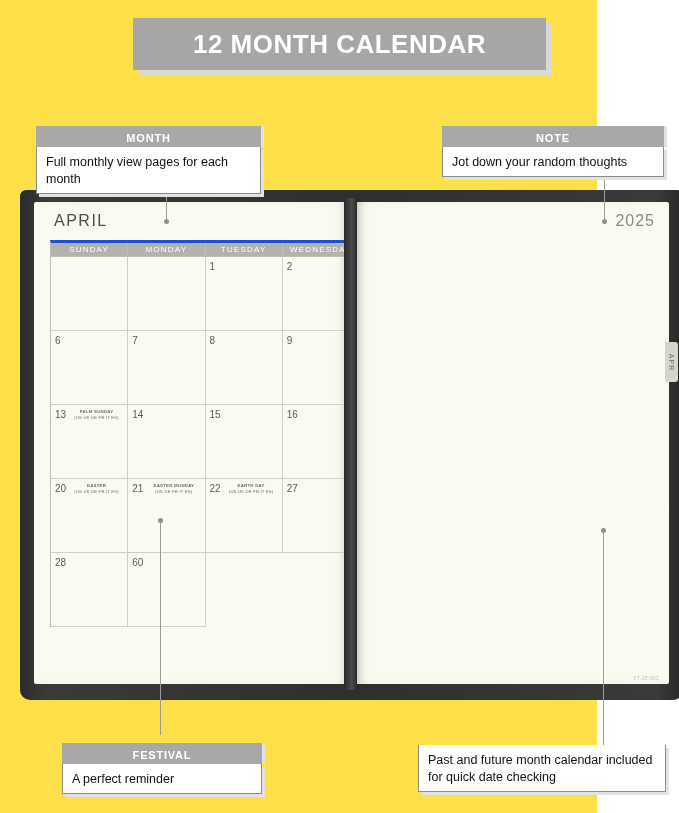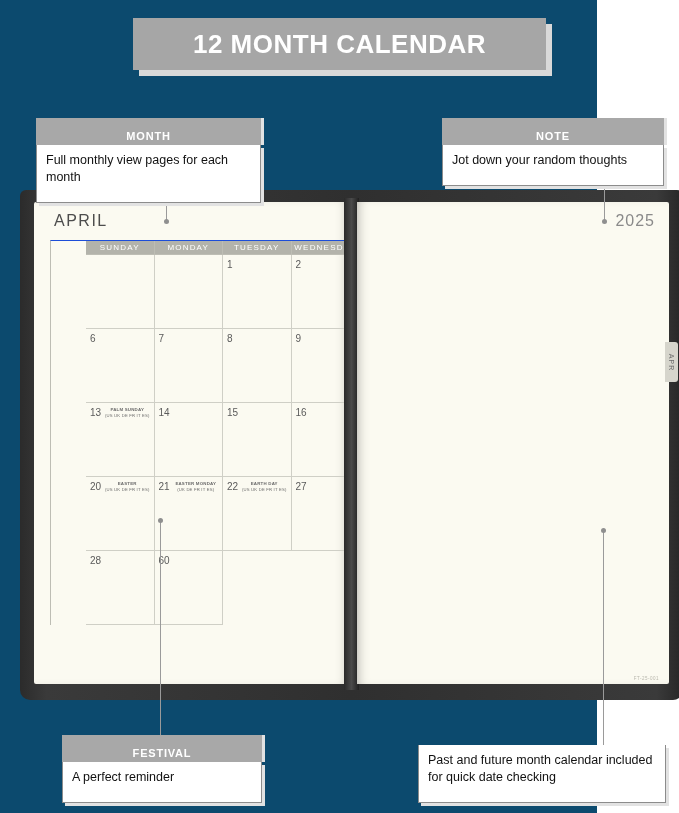--- a/index.html
+++ b/index.html
@@ -6,21 +6,21 @@
   html, body {
     margin: 0; padding: 0;
     width: 679px; height: 813px;
     background: #ffffff;
     font-family: "Liberation Sans", sans-serif;
     overflow: hidden;
   }
   #stage {
     position: relative;
     width: 597px; height: 813px;
-    background: #0c4a6e;
+    background: #fde047;
   }
 
   
   .banner {
     position: absolute;
     left: 133px; top: 18px;
     width: 413px; height: 52px;
     background: #a6a6a6;
     color: #ffffff;
     display: flex; align-items: center; justify-content: center;
@@ -38,30 +38,31 @@
 
   
   .callout { position: absolute; z-index: 6; }
   .callout .cap {
     background: #a8a8a8;
     color: #ffffff;
     font-size: 11px;
     font-weight: bold;
     letter-spacing: 0.8px;
     text-align: center;
-    padding: 12px 0 3px 0;
+    padding: 6px 0 3px 0;
+    margin-top: 8px;
   }
   .callout .body {
     background: #ffffff;
     border: 1px solid #8c8c8c;
     border-top: none;
     color: #111;
     font-size: 12.5px;
     line-height: 1.35;
-    padding: 7px 9px 16px 9px;
+    padding: 7px 9px 5px 9px;
   }
   .callout.shadowed .body { box-shadow: 3px 3px 0 #e2e2e2; }
   .callout.shadowed .cap { box-shadow: 3px 0 0 #e2e2e2; }
 
   #callout-month { left: 36px; top: 118px; width: 225px; }
   #callout-note  { left: 442px; top: 118px; width: 222px; }
   #callout-festival { left: 62px; top: 735px; width: 200px; }
   #callout-calendars { left: 418px; top: 745px; width: 248px; }
 
   
@@ -102,24 +103,23 @@
     font-size: 16px; color: #4d4d4d; letter-spacing: 1.5px;
   }
   .year-title {
     position: absolute; right: 14px; top: 10px;
     font-size: 16px; color: #8a8a8a; letter-spacing: 1px;
   }
 
   
   .grid {
     position: absolute;
-    border-top: 1px solid #1d4ed8;
+    border-top: 3px solid #1d4ed8;
     border-left: 1px solid #bdbdb4;
     display: grid;
-    padding-left: 35px;
   }
   .grid .hd {
     background: #b3b3ab;
     color: #ffffff;
     font-size: 8px;
     letter-spacing: 1.2px;
     display: flex; align-items: center; justify-content: center;
     border-right: 1px solid #bdbdb4;
     border-bottom: 1px solid #bdbdb4;
     height: 14px;

